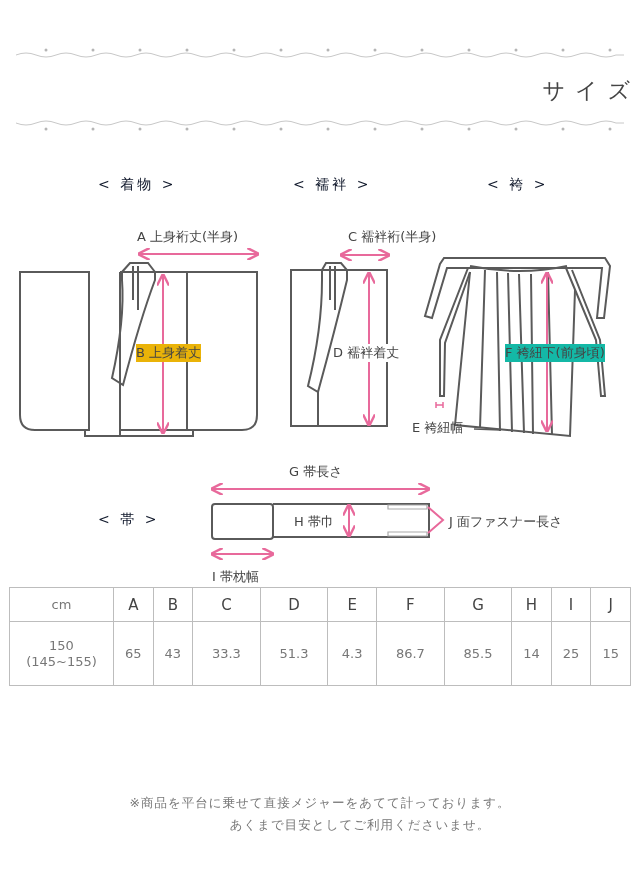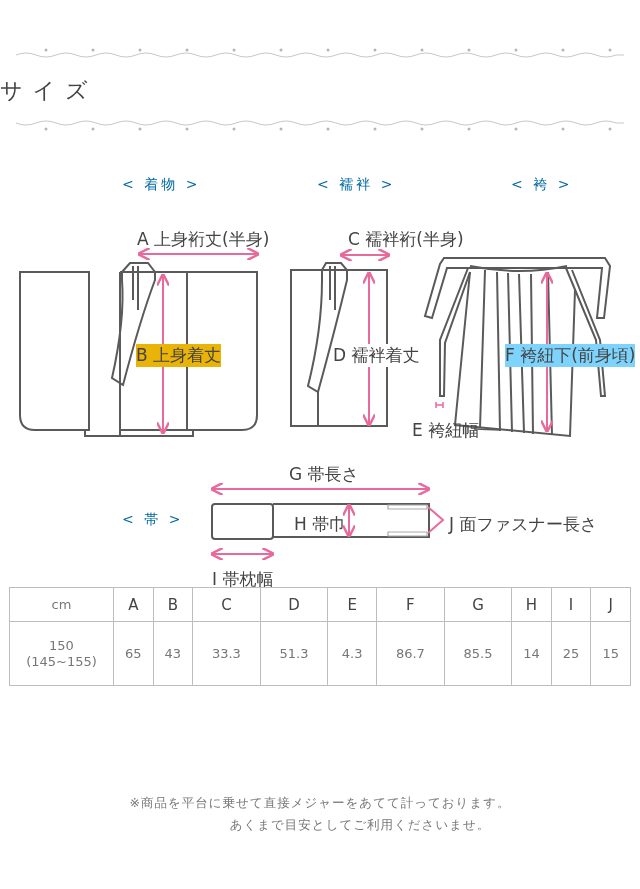--- a/index.html
+++ b/index.html
@@ -1,23 +1,23 @@
 <!DOCTYPE html>
 <html><head>
 <meta charset="utf-8">
 <style>
   html, body { margin: 0; padding: 0; background: #ffffff; }
   body { width: 640px; height: 889px; position: relative; overflow: hidden;
          font-family: "DejaVu Sans", "Liberation Sans", sans-serif; color: #555; }
   .ornament { position: absolute; left: 16px; width: 608px; height: 18px; }
-  .title { position: absolute; top: 76px; left: 0; width: 640px; text-align: left;
+  .title { position: absolute; top: 76px; left: 0; width: 640px; text-align: right;
            font-family: "DejaVu Serif", "Liberation Serif", serif; font-size: 22px;
            letter-spacing: 10px; color: #444; }
-  .section-label { position: absolute; font-size: 14px; color: #0369a1; letter-spacing: 3px; white-space: nowrap; margin-left: 24px; }
-  .meas-label { position: absolute; font-size: 17px; color: #444; white-space: nowrap; background: transparent; }
+  .section-label { position: absolute; font-size: 14px; color: #0f172a; letter-spacing: 3px; white-space: nowrap; }
+  .meas-label { position: absolute; font-size: 13px; color: #444; white-space: nowrap; background: transparent; }
   .diagram { position: absolute; left: 0; top: 0; }
   table.size { position: absolute; left: 9px; top: 587px; width: 622px; border-collapse: collapse;
                font-family: "DejaVu Sans", "Liberation Sans", sans-serif; }
   table.size td, table.size th { border: 1.5px solid #bdbdbd; text-align: center; color: #777;
                font-weight: normal; padding: 0; }
   table.size th { height: 33px; font-size: 15px; color: #444; }
   table.size th.unit { font-size: 13px; color: #777; }
   table.size td { height: 63px; font-size: 13px; }
   table.size td.rowhead { font-size: 13px; line-height: 16px; color: #777; }
   .note { position: absolute; left: 0; width: 640px; text-align: center; font-size: 12.5px; color: #777; letter-spacing: 1px; }
@@ -130,21 +130,21 @@
   <line x1="349" y1="506" x2="349" y2="535" stroke="#e8699b" stroke-width="2" marker-start="url(#ah)" marker-end="url(#ah)"></line>
   <line x1="213" y1="554" x2="272" y2="554" stroke="#e8699b" stroke-width="2" marker-start="url(#ah)" marker-end="url(#ah)"></line>
   <path d="M428 507 L443 520 L428 533" fill="none" stroke="#e8699b" stroke-width="2"></path>
 </svg>
 
 <div class="meas-label" style="left:137px; top:228px;">A 上身裄丈(半身)</div>
 <div class="meas-label" style="left:136px; top:344px; background:#eab308;">B 上身着丈</div>
 <div class="meas-label" style="left:335px; top:228px;margin-left:13px;">C 襦袢裄(半身)</div>
 <div class="meas-label" style="left:333px; top:344px; background:#fff;">D 襦袢着丈</div>
 <div class="meas-label" style="left:412px; top:419px;">E 袴紐幅</div>
-<div class="meas-label" style="left:505px; top:344px; background:#7dd3fc;">F 袴紐下(前身頃)</div>
+<div class="meas-label" style="left:505px; top:344px; background:#14b8a6;">F 袴紐下(前身頃)</div>
 <div class="meas-label" style="left:289px; top:463px;">G 帯長さ</div>
 <div class="meas-label" style="left:294px; top:513px;">H 帯巾</div>
 <div class="meas-label" style="left:212px; top:568px;">I 帯枕幅</div>
 <div class="meas-label" style="left:449px; top:513px;">J 面ファスナー長さ</div>
 
 <table class="size">
   <tbody>
       <tr>
     <th class="unit" style="width:103px;">cm</th>
     <th>A</th>

